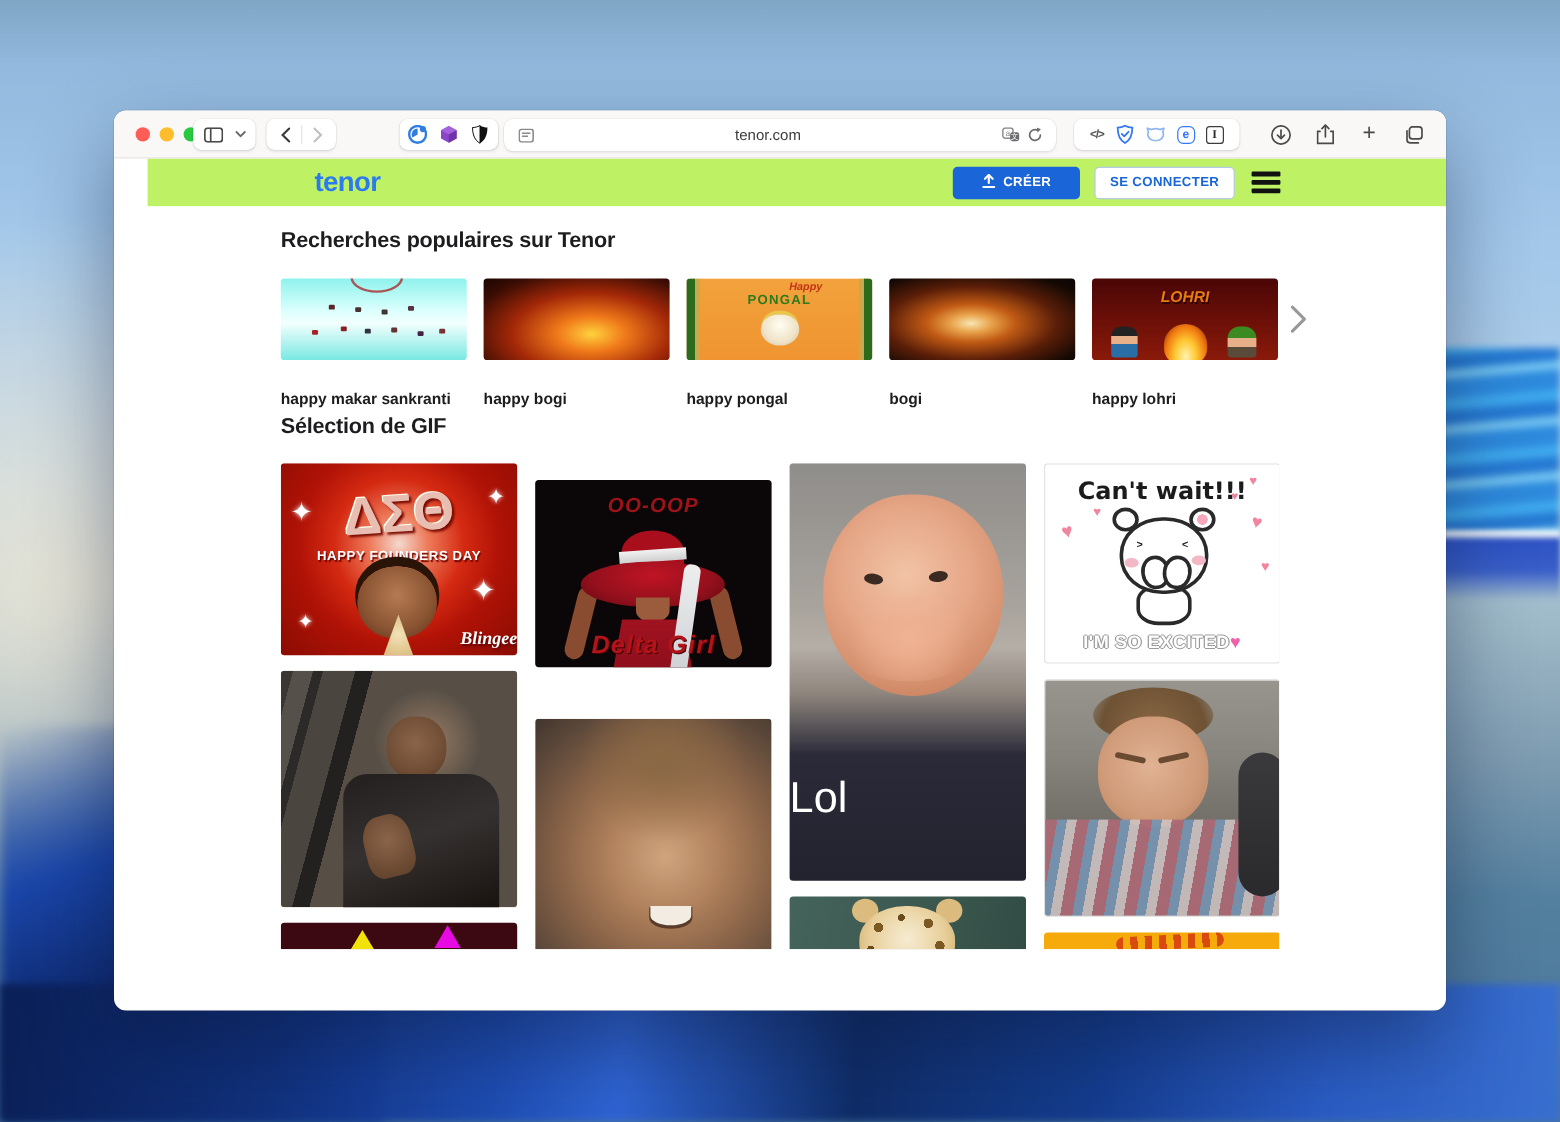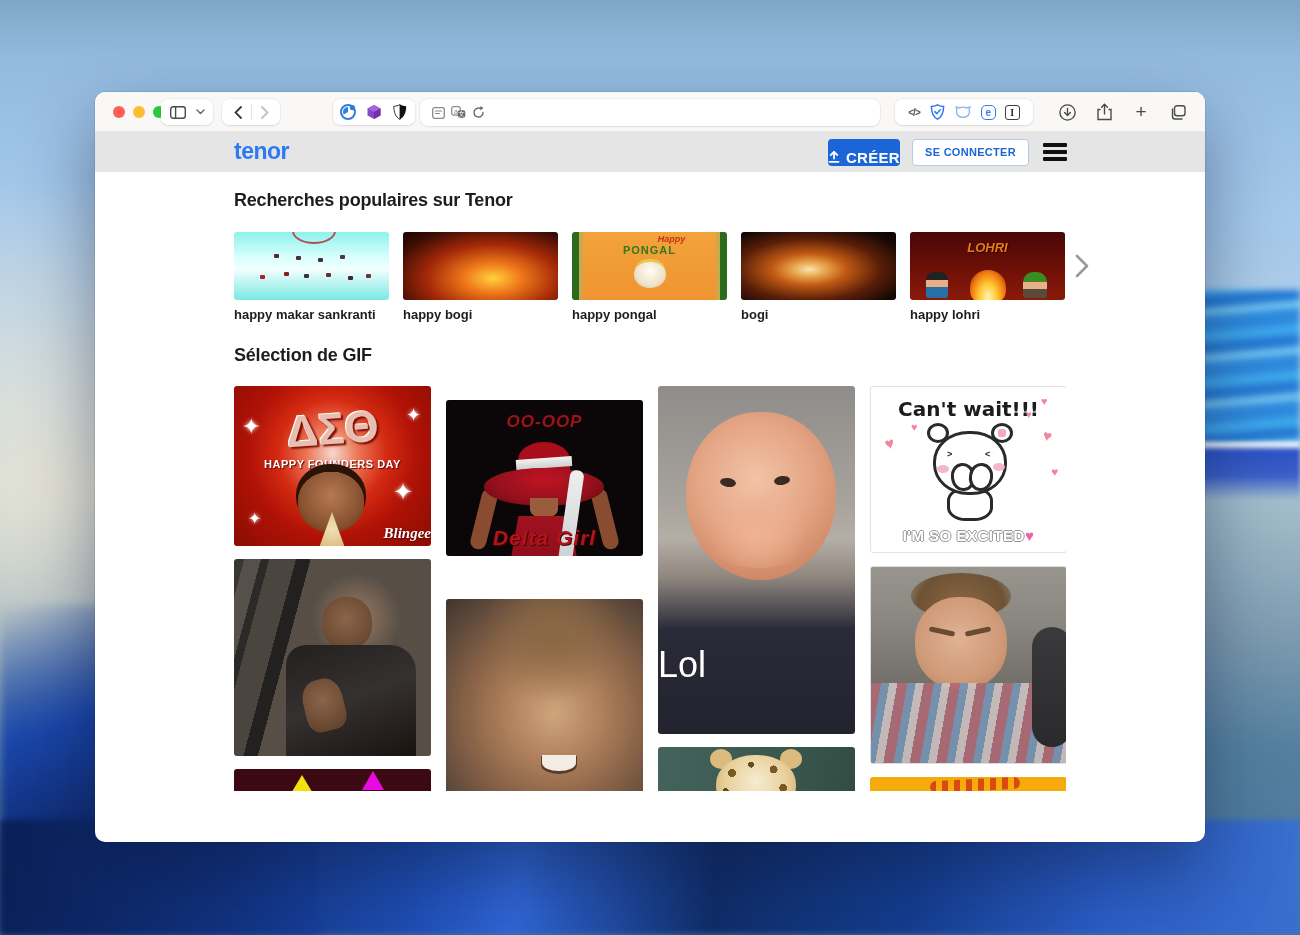--- a/index.html
+++ b/index.html
@@ -48,25 +48,25 @@
   .right-cluster { position:absolute; right:14px; top:7px; display:flex; gap:11px; }
   .glyph { font-size:13px; color:#4a4a4a; line-height:26px; }
   .ext-e { display:inline-flex; width:15px; height:15px; border:1.6px solid #3478f6; border-radius:5px;
     color:#3478f6; font-size:10px; font-weight:bold; align-items:center; justify-content:center; }
   .ext-i { display:inline-flex; width:15px; height:15px; border:1.6px solid #3d3d3f; border-radius:3px;
     color:#2c2c2e; font-size:10px; font-weight:bold; align-items:center; justify-content:center;
     font-family:"Liberation Serif",serif; }
   .ext-code { font-size:10px; font-weight:bold; color:#555; letter-spacing:-1px; }
 
   
-  .site-header { height:40px; background:#e5e5e5; display:flex; align-items:center; padding:0 138px 0 139px; }
+  .site-header { height:40px; background:#bef264; display:flex; align-items:center; padding:0 138px 0 139px;margin-left:28px; }
   .logo { font-size:23px; font-weight:600; color:#2b7af0; letter-spacing:-.5px; margin-top:-2px; }
   .hdr-spacer { flex:1; }
-  .btn-create { display:flex; align-items:flex-end; gap:6px; height:27px; padding:0 0;
-    background:#1a66d9; border:none; border-radius:4px; color:#fff; font-size:15px; font-weight:bold;
+  .btn-create { display:flex; align-items:center; gap:6px; height:27px; padding:0 24px;
+    background:#1a66d9; border:none; border-radius:4px; color:#fff; font-size:11px; font-weight:bold;
     letter-spacing:.3px; cursor:pointer; }
   .btn-login { height:27px; padding:0 12px; margin-left:12px; background:#fff;
     border:1px solid #b5cae6; border-radius:4px; color:#1a66d9; font-size:11px; font-weight:bold;
     letter-spacing:.3px; cursor:pointer; }
   .hamburger { margin-left:14px; width:24px; display:flex; flex-direction:column; gap:3.5px; cursor:pointer; }
   .hamburger i { height:3.5px; background:#111; border-radius:1px; }
 
   
   .search-band { height:51px; background:#3e86f5; padding:8px 0 0 139px; }
   .search-box { position:relative; width:832px; height:35px; background:#fff; border-radius:4px; }
@@ -76,21 +76,21 @@
   .search-icon { position:absolute; right:12px; top:8px; }
 
   
   .content { position:relative; height:619px; background:#fff; overflow:hidden; }
   .sec-title { position:absolute; left:139px; font-size:18px; font-weight:700; color:#1d1d1f; letter-spacing:-.2px; }
   .popular-title { top:18px; }
   .selection-title { top:173px; }
   .thumb-row { position:absolute; left:139px; top:60px; display:flex; gap:14px; }
   .thumb { width:155px; cursor:pointer; }
   .thumb-img { width:155px; height:68px; border-radius:3px; overflow:hidden; position:relative; }
-  .thumb-label { margin-top:7px; font-size:13px; font-weight:700; color:#1d1d1f; }
+  .thumb-label { margin-top:25px; font-size:13px; font-weight:700; color:#1d1d1f; }
   .carousel-next { position:absolute; left:980px; top:82px; color:#98989d; cursor:pointer; }
 
   .grid { position:absolute; left:139px; top:214px; width:832px; height:405px; overflow:hidden; }
   .tile { position:absolute; width:197px; border-radius:3px; overflow:hidden; cursor:pointer; }
 
   
   .art-sankranti { background:linear-gradient(180deg,#8ef2ec 0%,#d9fffd 38%,#f2fffe 55%,#7ae8e2 100%); }
   .kites { position:absolute; left:40px; top:22px; width:5px; height:4px; background:#5a2626; border-radius:1px;
     box-shadow:22px 2px #4a3030, 44px 4px #433, 66px 1px #534, 10px 18px #822, 30px 20px #334, 52px 19px #633, 74px 22px #424, 92px 20px #733, -14px 21px #a22; }
   .kite-arc { position:absolute; left:58px; top:-14px; width:44px; height:26px; border:2px solid #a55; border-radius:50%; }
@@ -250,20 +250,21 @@
     </div>
 
     <div class="urlbar">
       <span class="tbtn" style="width:20px;">
         <svg width="13" height="12" viewBox="0 0 13 12">
             <rect x="0.7" y="0.7" width="11.6" height="10.6" rx="2" fill="none" stroke="#8a8a8e" stroke-width="1.3"></rect>
             <line x1="3" y1="4" x2="10" y2="4" stroke="#8a8a8e" stroke-width="1.2"></line>
             <line x1="3" y1="6.5" x2="8" y2="6.5" stroke="#8a8a8e" stroke-width="1.2"></line>
           </svg>
       </span>
+      <span class="url-text">tenor.com</span>
       <span class="tbtn" style="width:20px;">
         <svg width="15" height="13" viewBox="0 0 15 13">
             <rect x="0.7" y="0.7" width="8.5" height="8.5" rx="2" fill="none" stroke="#8a8a8e" stroke-width="1.2"></rect>
             <text x="4.9" y="7.6" font-size="7" text-anchor="middle" fill="#8a8a8e" font-family="sans-serif">a</text>
             <rect x="6.8" y="4.2" width="7.5" height="7.5" rx="2" fill="#6a6a6e"></rect>
             <text x="10.5" y="10.2" font-size="6.5" text-anchor="middle" fill="#fff" font-family="sans-serif">文</text>
           </svg>
       </span>
       <span class="tbtn" style="width:20px;">
         <svg width="13" height="13" viewBox="0 0 13 13">

